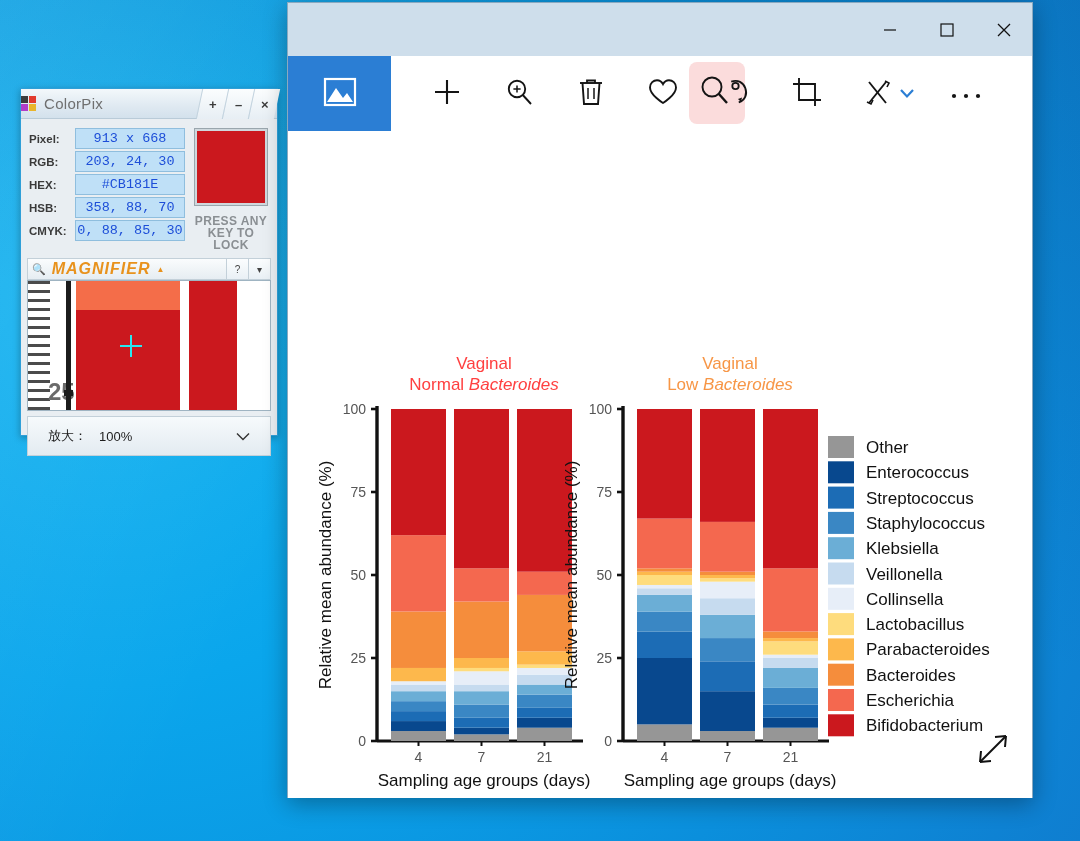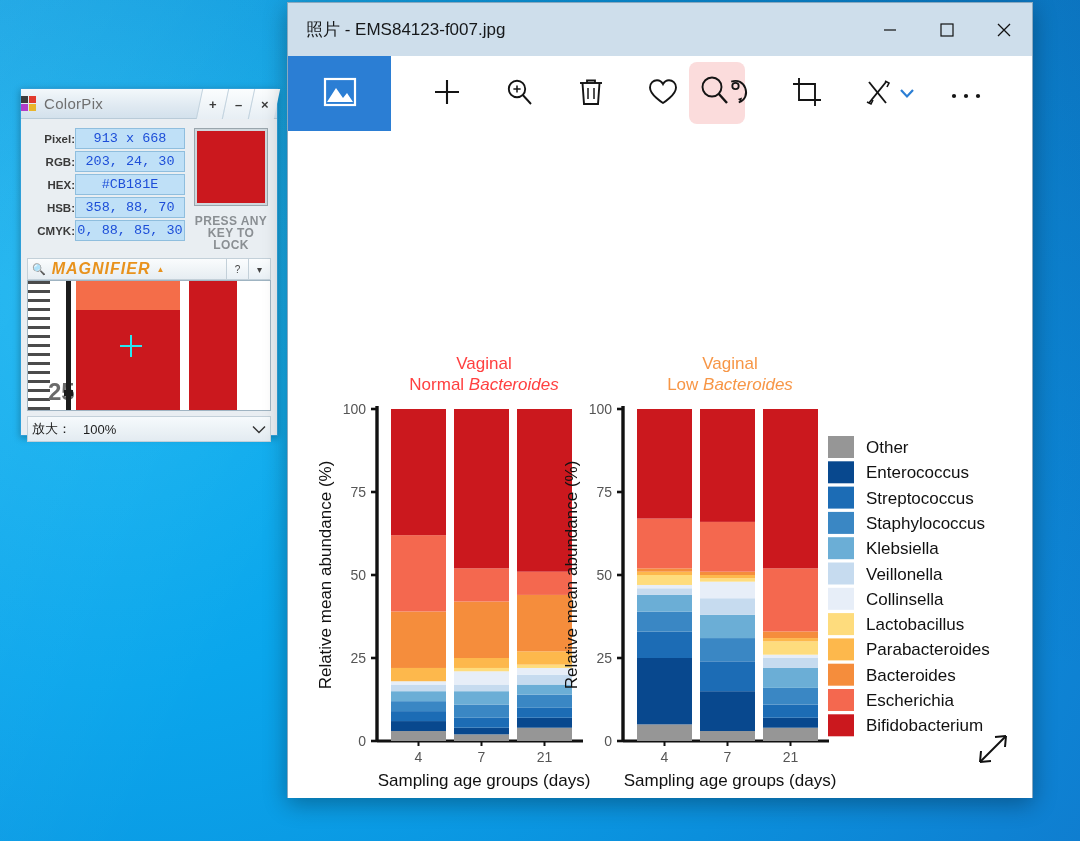--- a/index.html
+++ b/index.html
@@ -41,21 +41,21 @@
     width:26px; height:30px; display:flex; align-items:center; justify-content:center;
     font-size:13px; color:#3b3b3b;
     background:linear-gradient(#fbfdfe,#e7eef4);
     border-left:1px solid #c3d3de; transform:skewX(-12deg);
   }
   .cp-btns span b{ display:block; transform:skewX(12deg); font-weight:700;}
 
   .cp-body{ padding:8px 8px 0 8px; display:flex; gap:8px;}
   .cp-fields{ flex:1; }
   .cp-row{ display:flex; align-items:center; height:23px; }
-  .cp-lab{ width:46px; font-size:11.5px; font-weight:bold; color:#3a3a3a;text-align:right; }
+  .cp-lab{ width:46px; font-size:11.5px; font-weight:bold; color:#3a3a3a; }
   .cp-val{
     flex:1; background:#bfe0f7; border:1px solid #8fbede; margin:1px 0;
     color:#1d4ed8; font-size:13.5px; text-align:center;
     font-family:"Liberation Mono", monospace; line-height:19px; height:21px;
   }
   .cp-swatchwrap{ width:76px; display:flex; flex-direction:column; align-items:center;}
   .cp-swatch{
     width:72px; height:76px; background:#CB181E;
     border:2px solid #cfd8dd; outline:1px solid #9aa6ad; margin-top:2px;
   }
@@ -83,21 +83,21 @@
   .mv-25{ position:absolute; left:20px; bottom:4px; font-size:24px; font-weight:bold; color:#6a6a6a; font-family:"Liberation Sans",sans-serif;}
   .mv-tick25{ position:absolute; left:36px; bottom:14px; width:9px; height:6px; background:#1c1c1c;}
   .mv-bar1{ position:absolute; left:48px; top:0; width:104px; height:100%; background:#CB181E;}
   .mv-bar1 .top{ position:absolute; left:0; top:0; width:100%; height:29px; background:#F46D49;}
   .mv-bar2{ position:absolute; left:161px; top:0; width:48px; height:100%; background:#CB181E;}
   .mv-cross{ position:absolute; left:92px; top:54px; width:22px; height:22px;}
   .mv-cross:before,.mv-cross:after{ content:""; position:absolute; background:#29e6ef;}
   .mv-cross:before{ left:10px; top:0; width:2px; height:22px;}
   .mv-cross:after{ left:0; top:10px; width:22px; height:2px;}
   .cp-zoombar{
-    margin:5px 6px 0 6px; height:26px; display:flex; align-items:center; padding:0 4px;
+    margin:5px 6px 0 6px; height:40px; display:flex; align-items:center; padding:0 20px;
     background:linear-gradient(#f6fafc,#e3ebf1); border:1px solid #c3d0d9;
     font-size:13px; color:#1d1d1d;
   }
   .cp-zoomval{ margin-left:12px; font-family:"Liberation Sans",sans-serif;}
   .cp-zoomcaret{ margin-left:auto; color:#3a3a3a; font-size:13px;}
 
   
   #photos{
     position:absolute; left:287px; top:2px; width:746px; height:796px;
     background:#ffffff; border:1px solid #8aa9c0;
@@ -224,21 +224,20 @@
     <span class="cp-zoomcaret">
       <svg width="14" height="9" viewBox="0 0 14 9">
           <path d="M1 1.5 L7 7.5 L13 1.5" stroke="#333" stroke-width="1.4" fill="none"></path>
         </svg>
     </span>
   </div>
 </div>
 
 <div id="photos">
   <div class="ph-title">
-    <span class="ph-titletext">照片 - EMS84123-f007.jpg</span>
     <div class="ph-wctrls">
       <div>
         <svg width="14" height="14" viewBox="0 0 14 14">
             <path d="M1 7 H13" stroke="#111" stroke-width="1.2"></path>
           </svg>
       </div>
       <div>
         <svg width="14" height="14" viewBox="0 0 14 14">
             <rect x="1" y="1" width="12" height="12" stroke="#111" stroke-width="1.2" fill="none"></rect>
           </svg>

